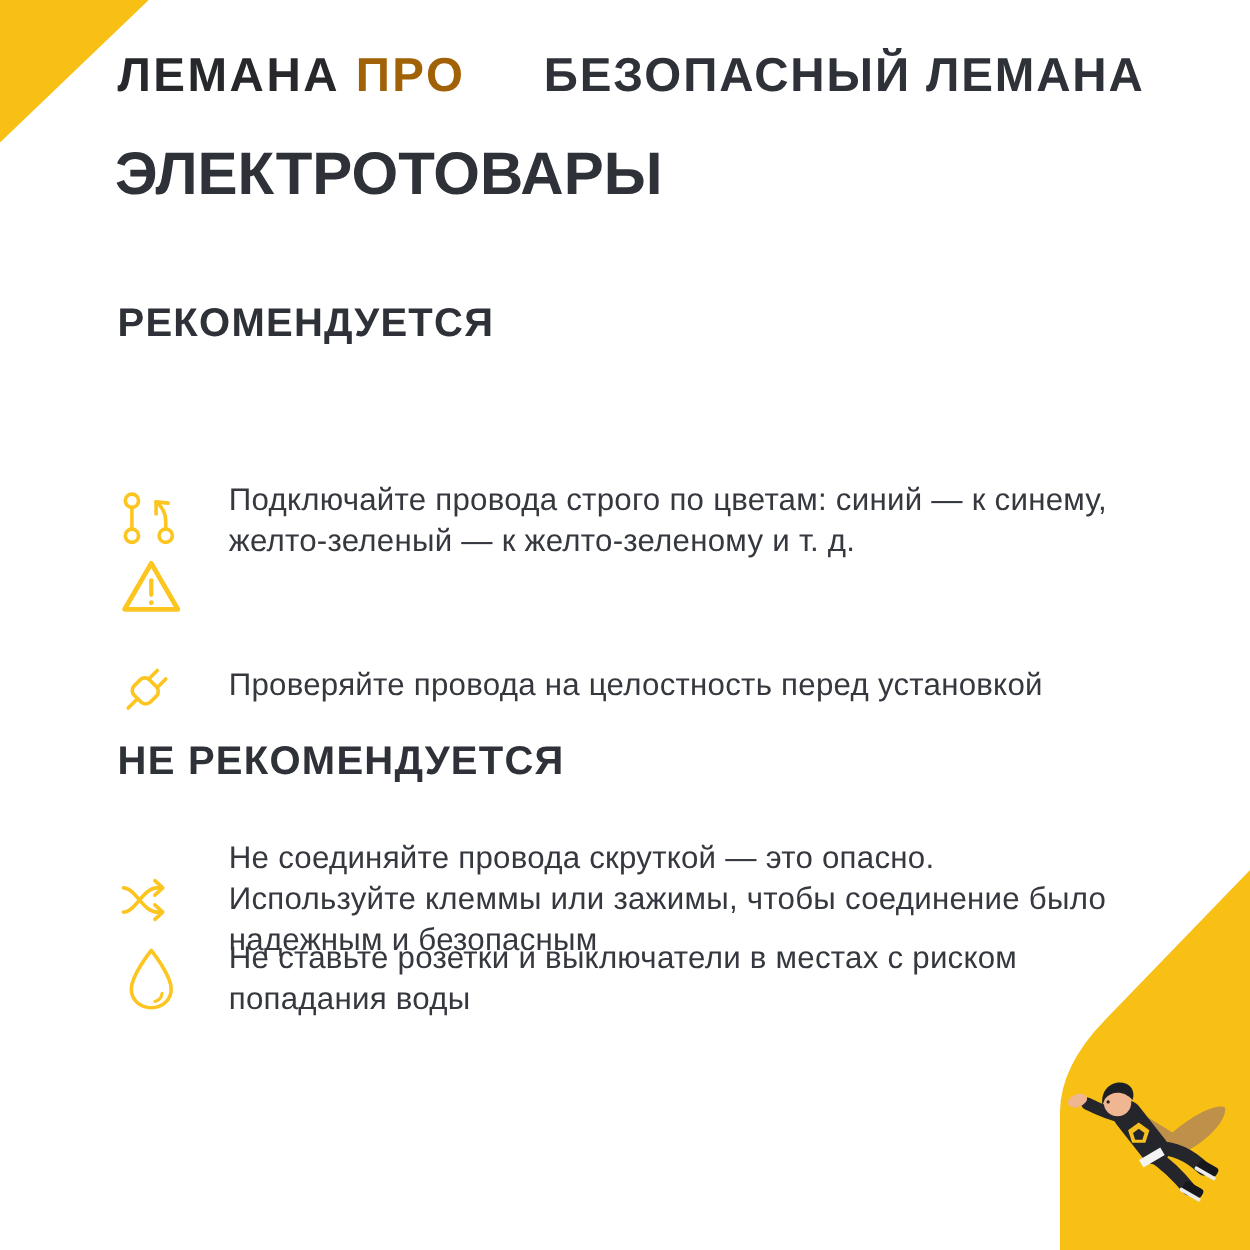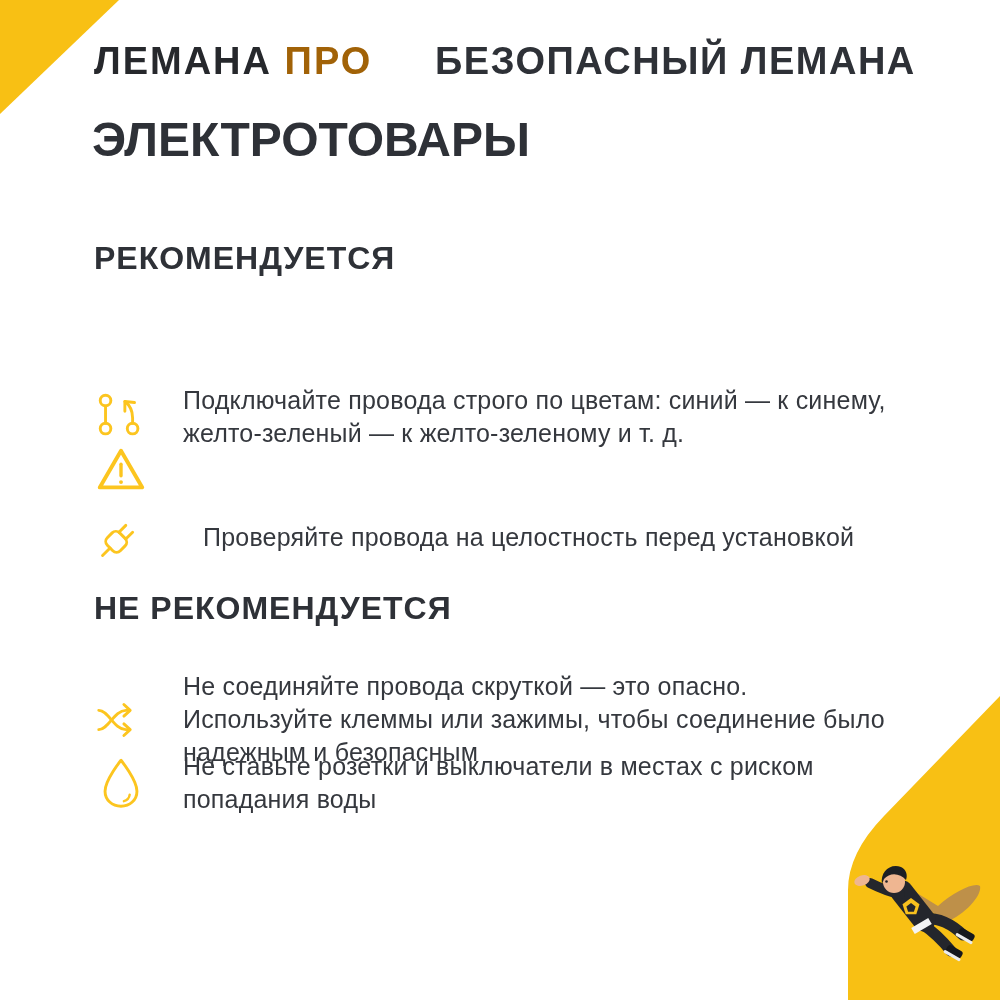--- a/index.html
+++ b/index.html
@@ -36,21 +36,21 @@
   .sec1-heading{top:240px;}
   .sec2-heading{top:590px;}
 
   .item-row{position:absolute;left:92px;display:flex;align-items:center;}
   .item-icon{width:58px;height:58px;flex:0 0 58px;margin-right:33px;}
   .item-text{font-size:25px;line-height:33px;color:var(--text-body);white-space:pre-line;
              letter-spacing:0.2px;}
   .row-1{top:302px;min-height:60px;}
   .row-2{top:384px;min-height:64px;}
   .row-3{top:442px;min-height:54px;}
-  .row-4{top:507px;min-height:60px;gap:20px;}
+  .row-4{top:518px;min-height:60px;}
   .row-5{top:650px;min-height:98px;margin-top:20px;}
   .row-6{top:750px;min-height:66px;}
 
   .icon-svg{width:58px;height:58px;display:block;}
   .icon-stroke{stroke:var(--icon-yellow);stroke-width:3;fill:none;
                stroke-linecap:round;stroke-linejoin:round;}
 
   .corner-br{position:absolute;right:0;bottom:0;width:180px;height:360px;display:block;}
 </style>
 </head>

